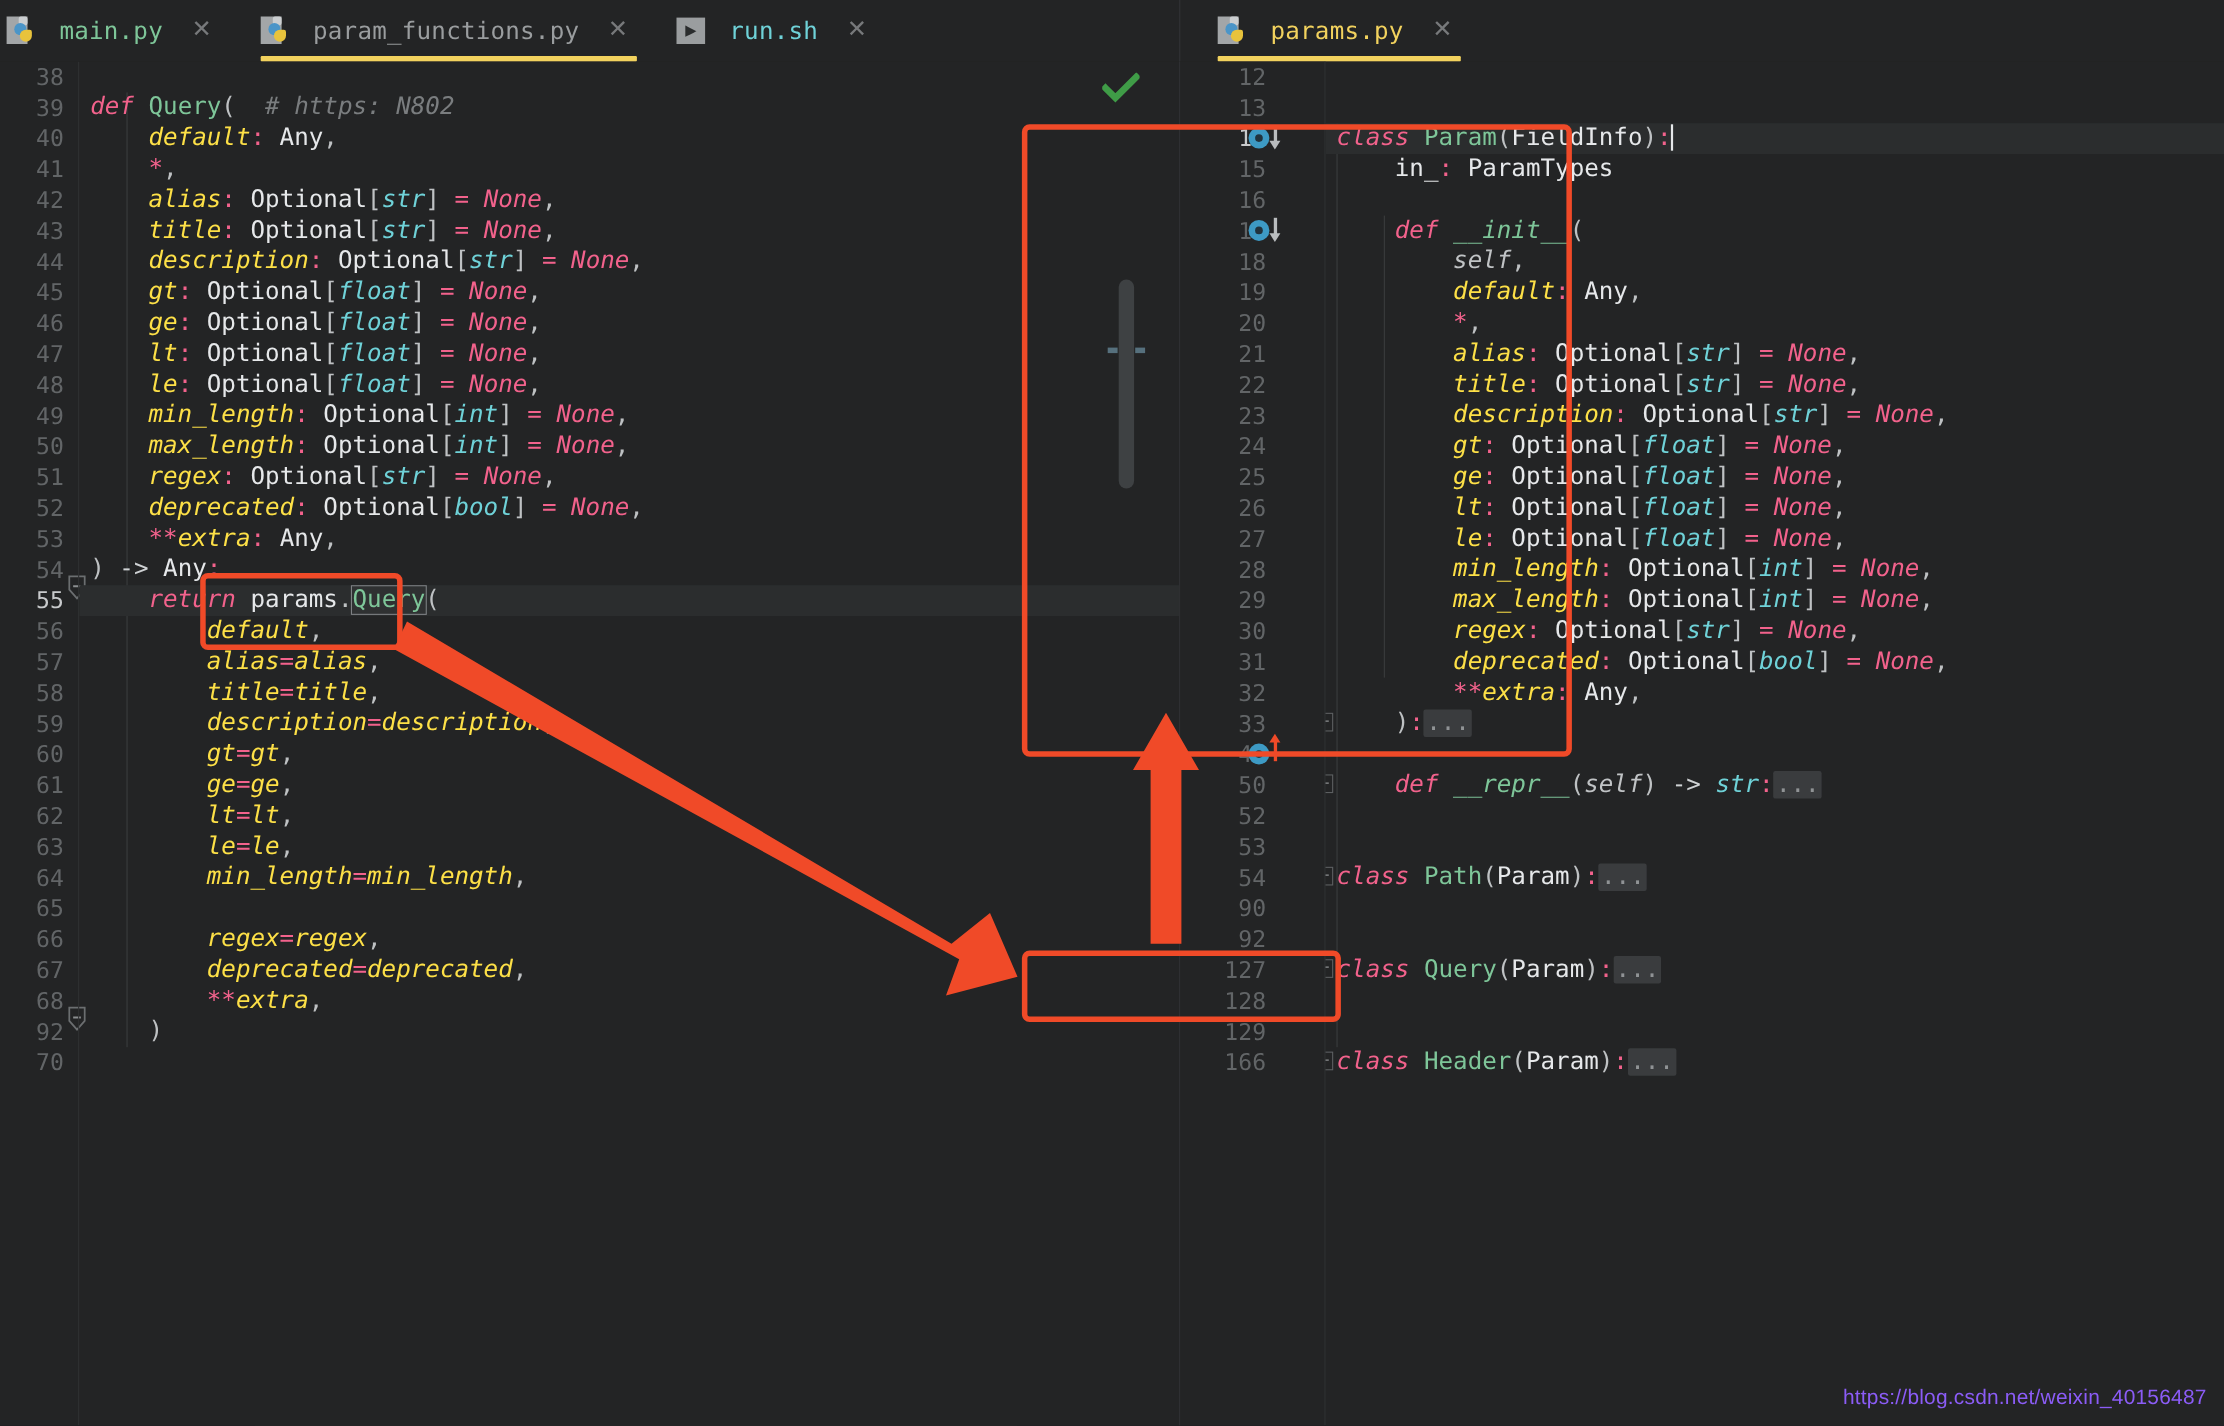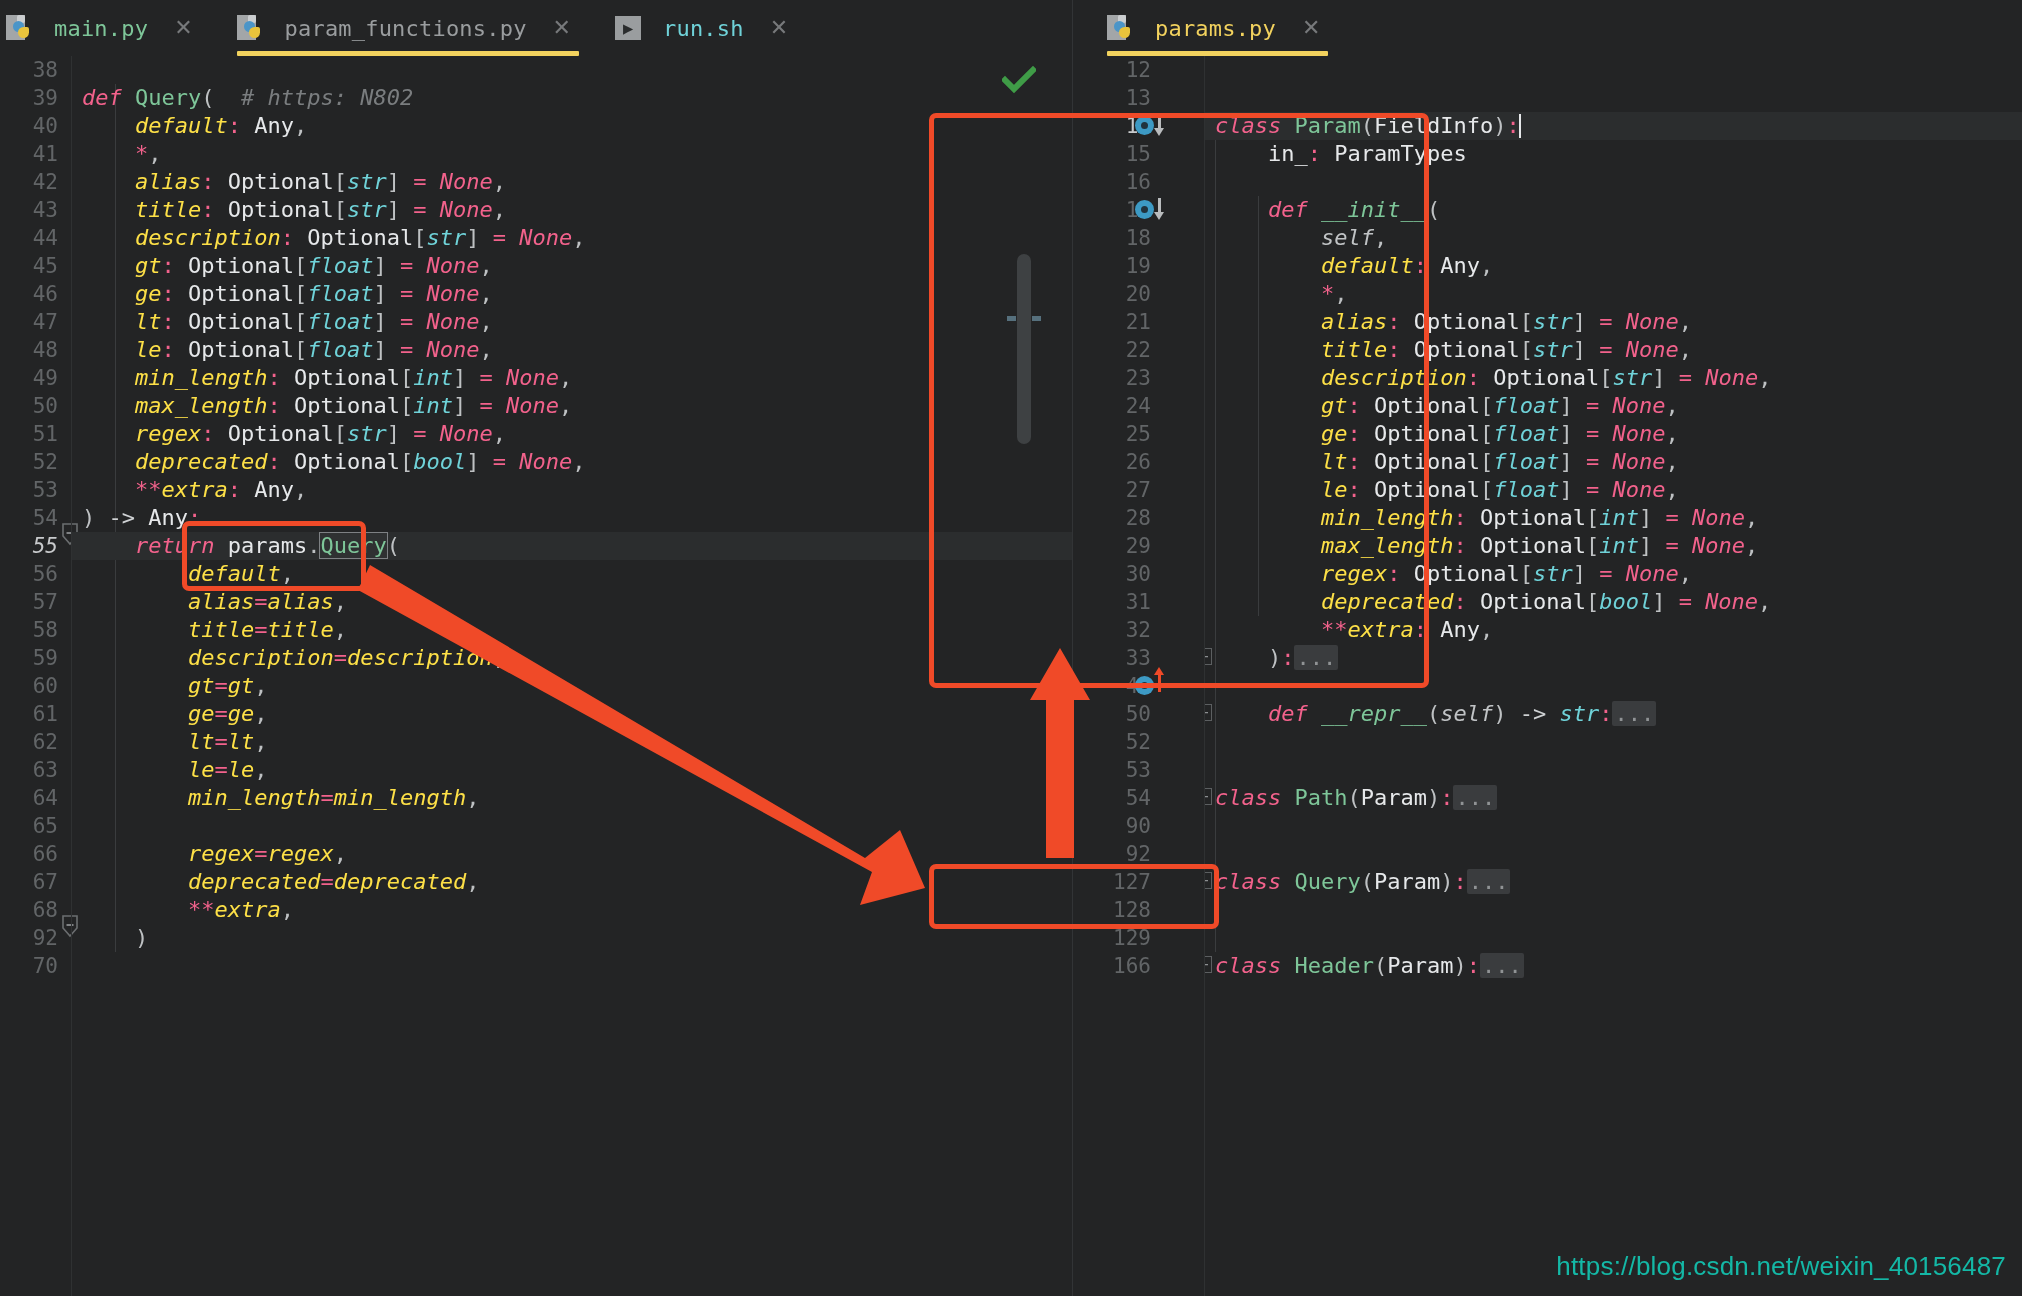--- a/index.html
+++ b/index.html
@@ -177,21 +177,21 @@
   
   .annot-box {
     position: absolute; border: 5px solid #f04a28; border-radius: 7px;
     pointer-events: none;
   }
   .arrow-svg { position: absolute; left: 0; top: 0; pointer-events: none; }
 
   .watermark {
     position: absolute; right: 16px; bottom: 14px;
     font-family: "Liberation Sans", sans-serif;
-    font-size: 26px; color: #14b8a6; letter-spacing: .2px;
+    font-size: 19px; color: #8b5cf6; letter-spacing: .2px;
   }
 </style>
 </head>
 <body>
 
 <div id="root">
 
   <div id="tabbar-left" class="tabbar">
 
     <div class="tab tab-green" style="margin-left:2px;">
@@ -251,21 +251,21 @@
       <div class="lineno" style="top:196px;">45</div>
       <div class="lineno" style="top:224px;">46</div>
       <div class="lineno" style="top:252px;">47</div>
       <div class="lineno" style="top:280px;">48</div>
       <div class="lineno" style="top:308px;">49</div>
       <div class="lineno" style="top:336px;">50</div>
       <div class="lineno" style="top:364px;">51</div>
       <div class="lineno" style="top:392px;">52</div>
       <div class="lineno" style="top:420px;">53</div>
       <div class="lineno" style="top:448px;">54</div>
-      <div class="lineno current" style="top:476px;font-style:italic;">55</div>
+      <div class="lineno current" style="top:476px;">55</div>
       <div class="lineno" style="top:504px;">56</div>
       <div class="lineno" style="top:532px;">57</div>
       <div class="lineno" style="top:560px;">58</div>
       <div class="lineno" style="top:588px;">59</div>
       <div class="lineno" style="top:616px;margin-left:24px;">60</div>
       <div class="lineno" style="top:644px;">61</div>
       <div class="lineno" style="top:672px;">62</div>
       <div class="lineno" style="top:700px;">63</div>
       <div class="lineno" style="top:728px;">64</div>
       <div class="lineno" style="top:756px;">65</div>

